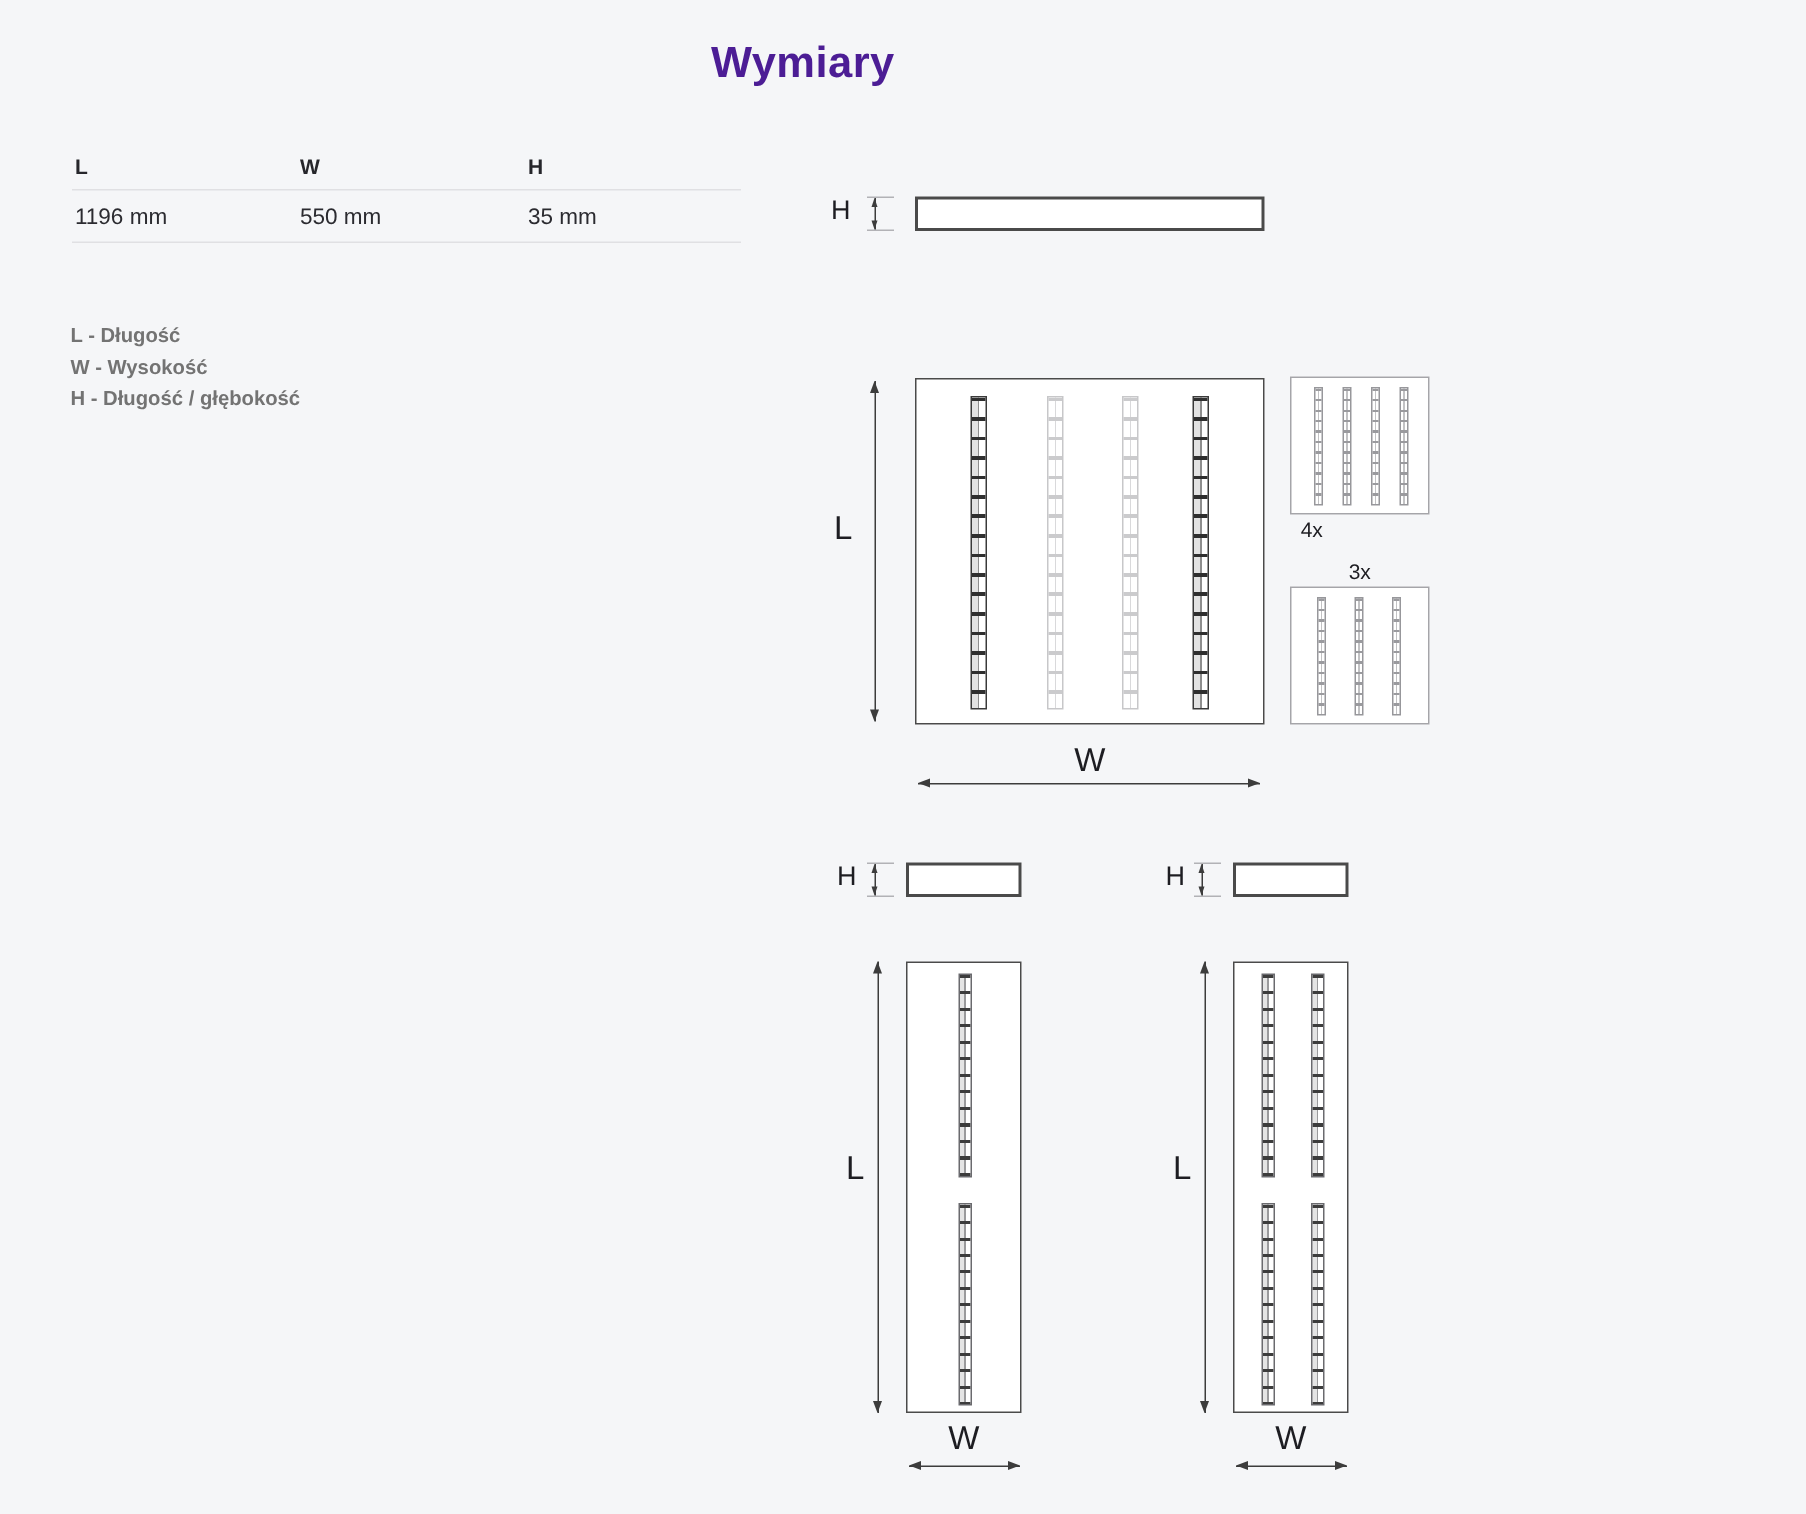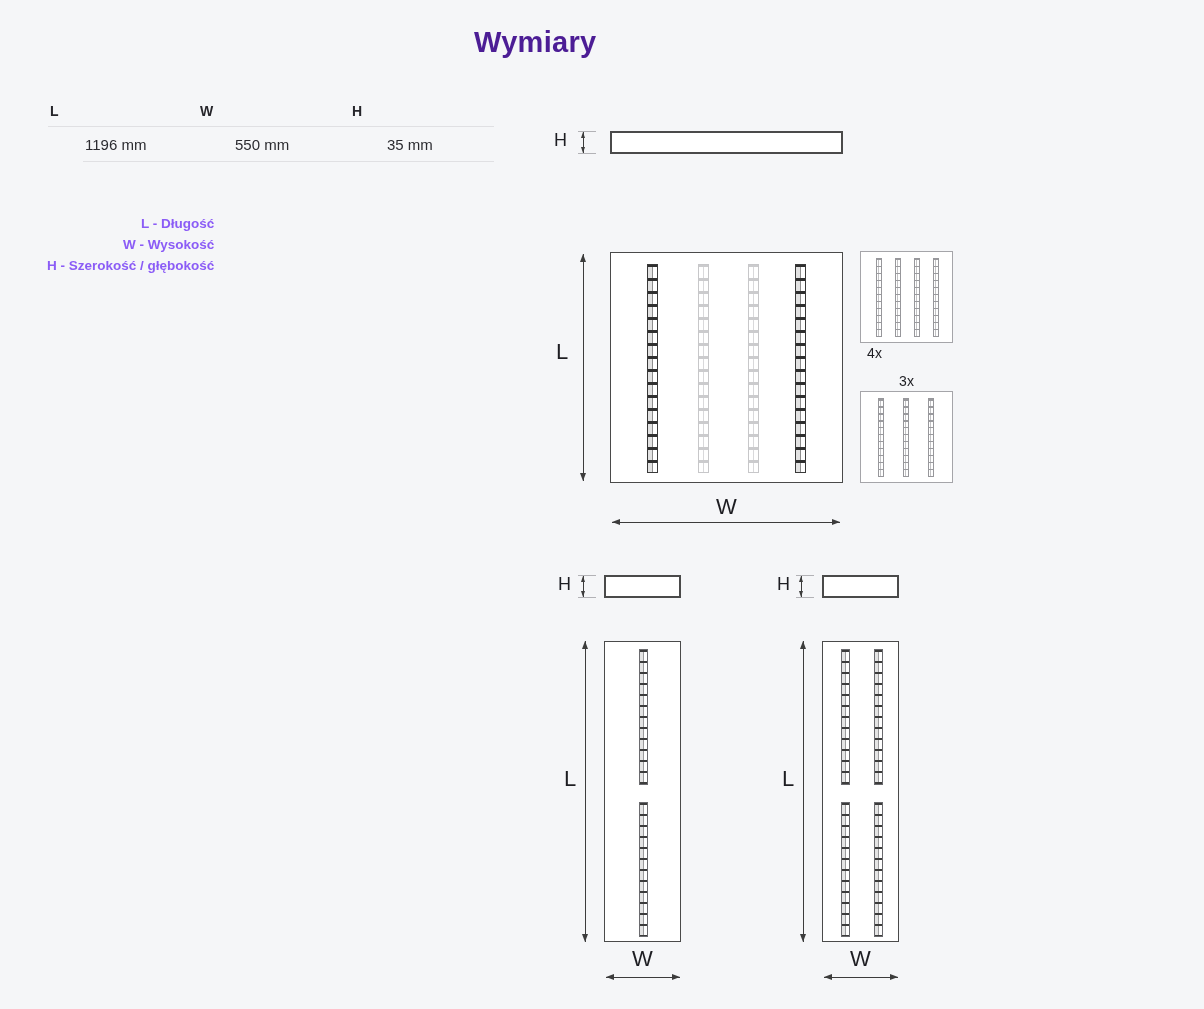--- a/index.html
+++ b/index.html
@@ -6,24 +6,24 @@
   body { font-family:"Liberation Sans", sans-serif; background:#f5f6f8; }
   .canvas { position:relative; width:1204px; height:1009px; background:#f5f6f8; overflow:hidden; color:#26262b; }
 
   
   .page-title { position:absolute; left:446px; top:26px; font-size:29px; font-weight:700; letter-spacing:.3px; color:#4c1d95;margin-left:28px; }
 
   
   .spec-table { position:absolute; left:48px; top:99px; width:446px; }
   .spec-table .thead, .spec-table .trow { display:grid; grid-template-columns:150px 152px auto; padding-left:2px; box-sizing:border-box; }
   .spec-table .thead { font-size:14px; font-weight:700; padding-top:4px; padding-bottom:7px; border-bottom:1px solid #e0e0e3; }
-  .spec-table .trow  { font-size:15px; font-weight:400; padding-top:9px; padding-bottom:8px; border-bottom:1px solid #e0e0e3; color:#2b2b30;margin-left:35px; }
+  .spec-table .trow  { font-size:15px; font-weight:400; padding-top:9px; padding-bottom:8px; border-bottom:1px solid #e0e0e3; color:#2b2b30; }
 
   
-  .legend { position:absolute; left:47px; top:213px; font-size:13.5px; font-weight:600; line-height:21px; color:#8b5cf6;text-align:right; }
+  .legend { position:absolute; left:47px; top:213px; font-size:13.5px; font-weight:600; line-height:21px; color:#737373; }
 
   
   .rect { position:absolute; box-sizing:border-box; background:#fff; border:2px solid #4a4a4a; }
   .rect.thin { border-width:1.5px; }
   .box-light { position:absolute; box-sizing:border-box; background:#fff; border:1px solid #a5a5a9; }
 
   .lbl { position:absolute; color:#1d1d22; }
   .lbl.big { font-size:22px; font-weight:400; }
   .lbl.h   { font-size:18px; font-weight:400; }
   .lbl.mod { font-size:14px; font-weight:400; text-align:center; }
@@ -88,21 +88,21 @@
     <div class="trow">
       <span>1196 mm</span>
       <span>550 mm</span>
       <span>35 mm</span>
     </div>
   </div>
 
   <div class="legend">
     <div>L - Długość</div>
     <div>W - Wysokość</div>
-    <div>H - Szerokość / głębokość</div>
+    <div>H - Długość / głębokość</div>
   </div>
 
   <div class="lbl h" style="left:554px; top:130px;">H</div>
   <div class="hbracket" style="left:578px; top:131px; height:23px;">
     <div class="tick top"></div>
     <div class="tick bot"></div>
     <div class="arr"></div>
   </div>
   <div class="rect" style="left:610px; top:131px; width:233px; height:23px;"></div>
 

